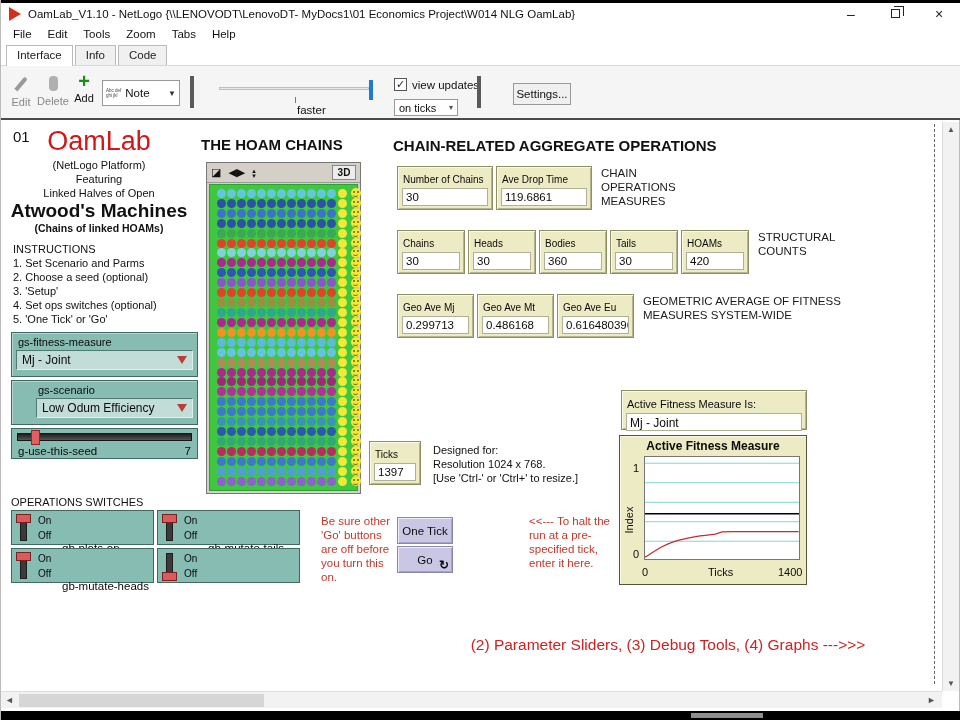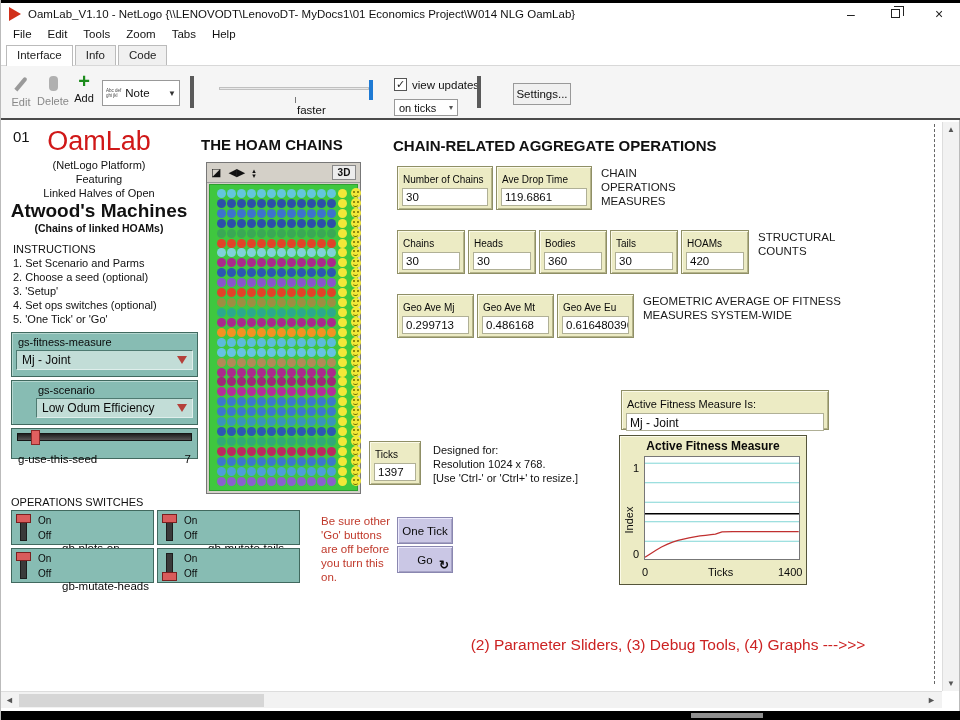--- a/index.html
+++ b/index.html
@@ -64,21 +64,21 @@
 
   .chooser { position: absolute; left: 10px; width: 187px; height: 45px; background: #87bcb3; border: 1px solid #41695f; box-shadow: inset 1px 1px 0 #b4d6cf; }
   #chooser-0 { top: 210px; } #chooser-1 { top: 258px; padding-left: 20px; }
   .ch-label { font-size: 11px; color: #0a0a0a; margin: 3px 0 2px 6px; }
   .ch-select { margin: 0 4px; height: 20px; background: #c2ddd7; border: 1px solid; border-color: #4e7a71 #dfeeeb #dfeeeb #4e7a71; display: flex; align-items: center; padding: 0 5px; font-size: 12px; color: #0a0a0a; cursor: pointer; }
   .ch-arrow { width: 0; height: 0; border-left: 5px solid transparent; border-right: 5px solid transparent; border-top: 8px solid #b5403a; margin-left: auto; }
 
   #seed-slider { position: absolute; left: 10px; top: 306px; width: 187px; height: 31px; background: #87bcb3; border: 1px solid #41695f; }
   .sl-channel { position: relative; margin: 4px 5px 0; height: 8px; background: linear-gradient(#1f1f1f, #555); border: 1px solid #161616; }
   .sl-handle { position: absolute; left: 13px; top: -4px; width: 9px; height: 15px; background: #e06060; border: 1px solid #8a2a2a; cursor: pointer; }
-  .sl-row { display: flex; font-size: 11.5px; color: #0a0a0a; padding: 12px 6px 0; }
+  .sl-row { display: flex; font-size: 11.5px; color: #0a0a0a; padding: 4px 6px 0; }
   .sl-value { margin-left: auto; }
 
   .nl-btn { position: absolute; background: #cac7e5; border: 1px solid #8a87b0; box-shadow: inset 1px 1px 0 #eceafc, inset -1px -1px 0 #a5a2c5; font-size: 11.5px; color: #0a0a0a; display: flex; align-items: center; justify-content: center; cursor: pointer; }
   #setup-button { left: 10px; top: 340px; width: 189px; height: 29px; font-size: 12px; }
   #one-tick-button { left: 396px; top: 395px; width: 56px; height: 27px; }
   #go-button { left: 396px; top: 424px; width: 56px; height: 27px; }
   #go-icon { position: absolute; right: 3px; bottom: 0px; font-size: 12px; font-weight: bold; }
 
   #ops-title { position: absolute; left: 10px; top: 374px; font-size: 11px; color: #111; }
   #switch-grid { position: absolute; left: 10px; top: 388px; width: 290px; display: grid; grid-template-columns: 143px 143px; grid-gap: 3px; }
@@ -122,21 +122,21 @@
 
   .rednote { position: absolute; color: #c0392b; font-size: 11.5px; line-height: 14px; }
   #go-warning { left: 320px; top: 392px; width: 72px; }
   #halt-hint { left: 528px; top: 392px; width: 88px; }
   #footer-note { position: absolute; left: 420px; top: 514px; width: 494px; color: #cc2222; font-size: 15.5px; text-align: center; white-space: nowrap; }
 
   #halt-box { position: absolute; left: 455px; top: 389px; width: 55px; height: 64px; background: #87bcb3; border: 1px solid #41695f; }
   #halt-label { font-size: 8.5px; font-weight: bold; letter-spacing: -0.2px; text-align: center; margin-top: 3px; color: #0a0a0a; white-space: nowrap; }
   #halt-input { position: absolute; left: 4px; right: 4px; top: 16px; bottom: 5px; background: #fff; border: 1px solid #5a8a80; font-size: 12px; color: #96591e; padding: 1px 4px; cursor: text; }
 
-  #active-monitor { position: absolute; left: 620px; top: 268px; width: 208px; height: 40px; }
+  #active-monitor { position: absolute; left: 620px; top: 268px; width: 186px; height: 40px; }
   #active-monitor .m-label { font-size: 11px; }
   #active-monitor .m-value { height: 18px; font-size: 12px; }
 
   
   #plot { position: absolute; left: 618px; top: 313px; width: 188px; height: 150px; background: #ecebc4; border: 1px solid #55553a; box-shadow: inset 1px 1px 0 #fbfae8; }
   #plot-title { font-weight: bold; font-size: 12px; text-align: center; margin-top: 3px; color: #0a0a0a; }
   #plot-area { position: absolute; left: 24px; top: 20px; width: 156px; height: 104px; background: #fff; border: 1px solid #777; }
   .ax { position: absolute; font-size: 11px; color: #0a0a0a; }
   #ax-y1 { left: 13px; top: 26px; } #ax-y0 { left: 13px; top: 112px; }
   #ax-ylab { left: -4px; top: 78px; transform: rotate(-90deg); transform-origin: center; }
@@ -872,20 +872,21 @@
     <div id="designed-note" class="preline">Designed for:
 Resolution 1024 x 768.
 [Use 'Ctrl-' or 'Ctrl+' to resize.]</div>
 
     <div class="rednote" id="go-warning">Be sure other 'Go' buttons are off before you turn this on.</div>
     <div class="nl-btn" id="one-tick-button">One Tick</div>
     <div class="nl-btn" id="go-button">
       <span>Go</span>
       <span id="go-icon">↻</span>
     </div>
+    <div class="rednote" id="halt-hint">&lt;&lt;---   To halt the run at a pre-specified tick, enter it here.</div>
 
     <div class="monitor" id="active-monitor">
       <div class="m-label">Active Fitness Measure Is:</div>
       <div class="m-value">Mj - Joint</div>
     </div>
 
     <div id="plot">
       <div id="plot-title">Active Fitness Measure</div>
       <span class="ax" id="ax-y1">1</span>
       <span class="ax" id="ax-y0">0</span>

